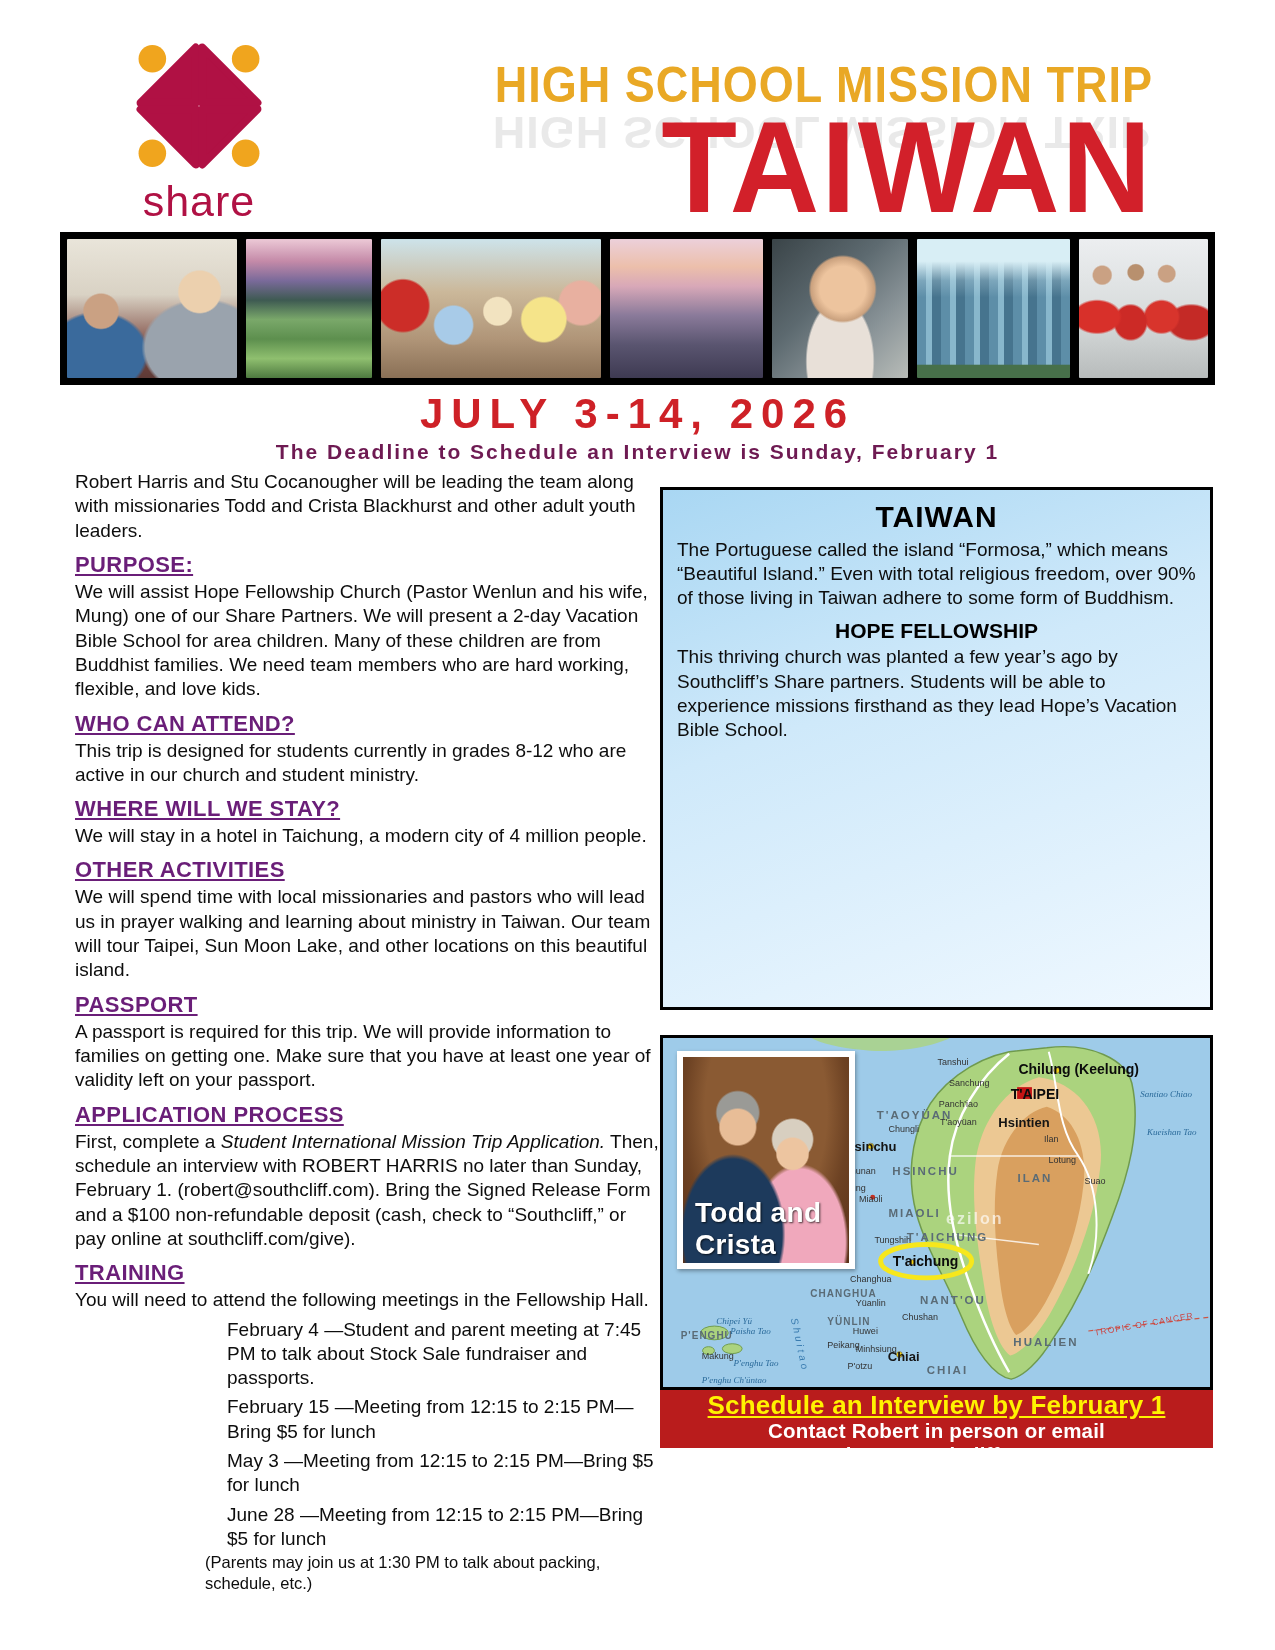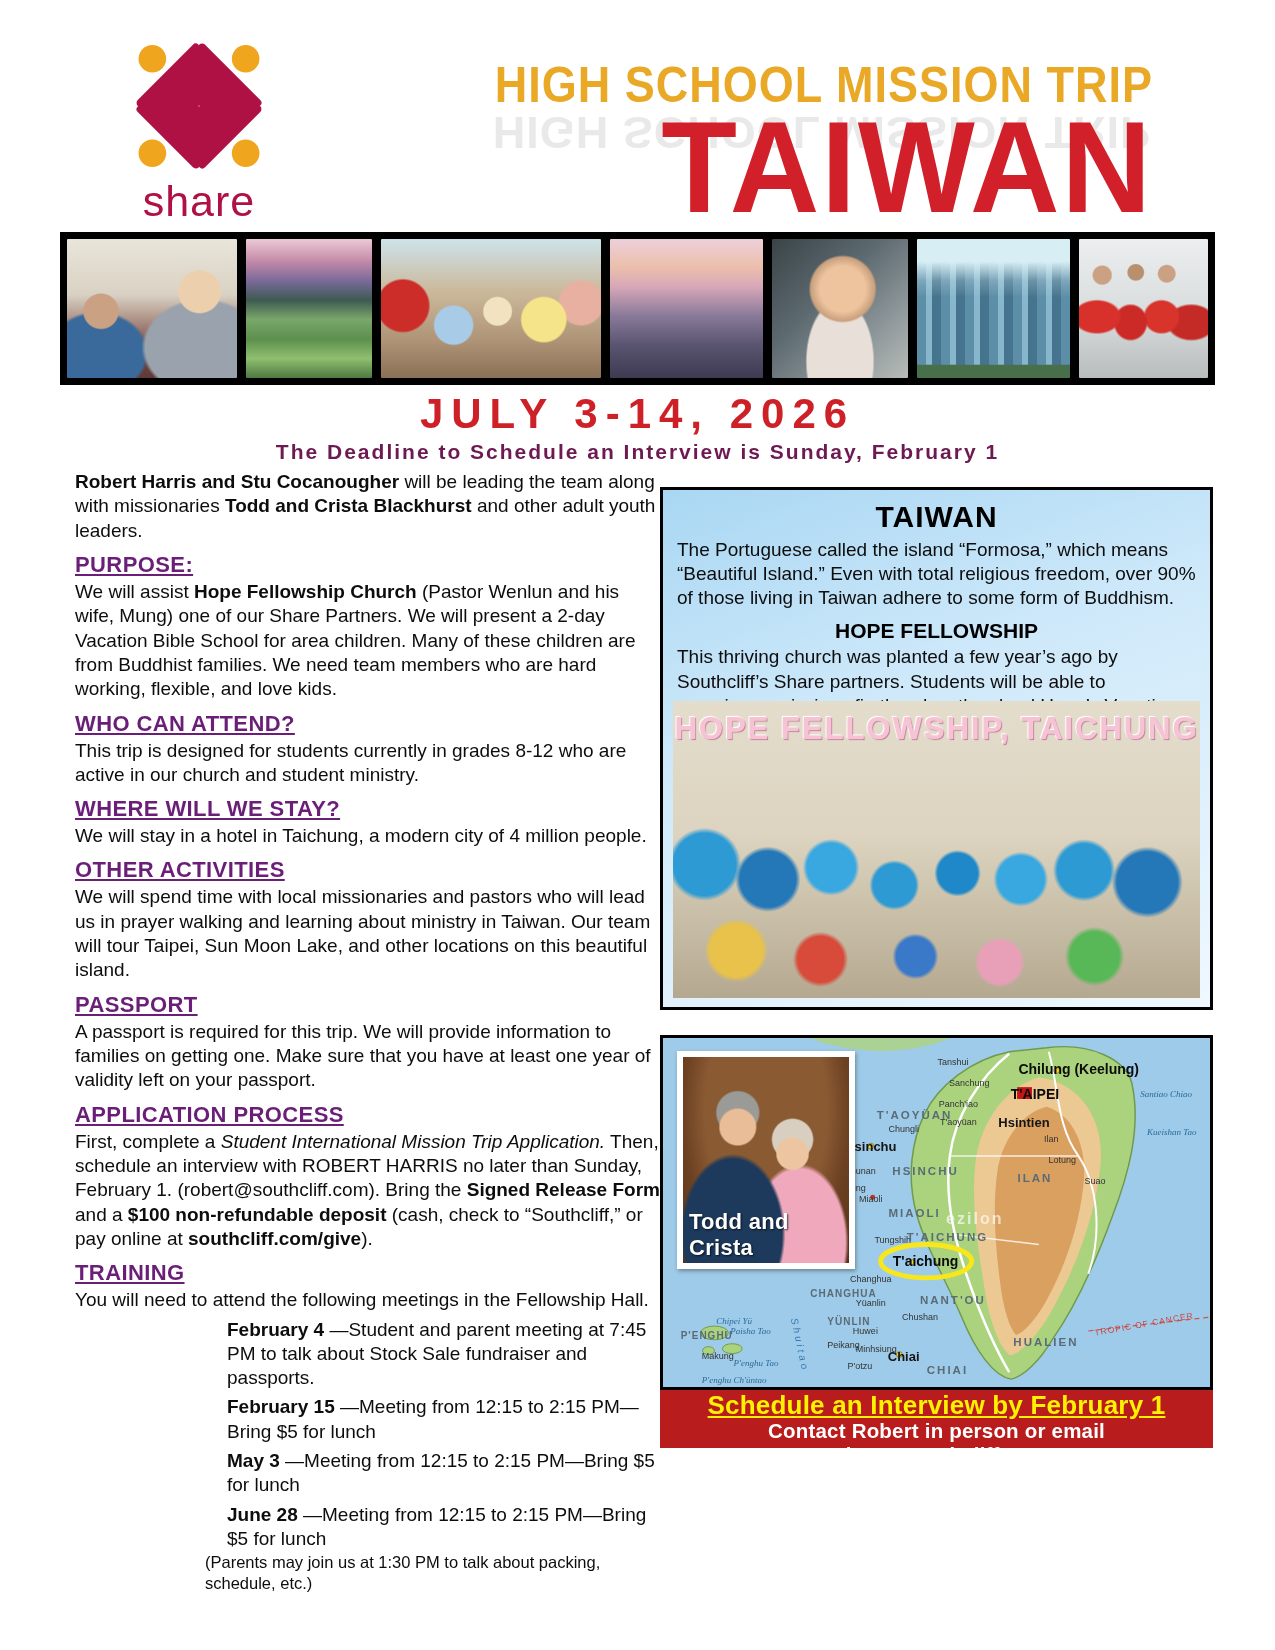--- a/index.html
+++ b/index.html
@@ -54,21 +54,21 @@
 
   
   .date-title{position:absolute;top:390px;left:0;width:100%;text-align:center;color:#CE2127;font-size:42px;font-weight:800;letter-spacing:8px;}
   .deadline{position:absolute;top:440px;left:0;width:100%;text-align:center;color:#6E1A52;font-size:21px;font-weight:700;letter-spacing:2px;}
 
   
   .left-col{position:absolute;left:75px;top:470px;width:585px;}
   .section h2{color:#6A1E78;font-size:22px;margin:9px 0 2px;text-decoration:underline;letter-spacing:.4px;font-weight:800;}
   .section:first-child h2{margin-top:0;}
   .section p{font-size:19px;margin:0;line-height:1.28;color:#0d0d0d;}
-  .b{font-weight:bold;}
+  .b{font-weight:normal;}
   .i{font-style:italic;}
   .meeting{margin:5px 0 0 152px !important;}
   .note{margin:1px 0 0 130px !important;font-size:16.5px !important;}
 
   
   .info-box{position:absolute;left:660px;top:487px;width:553px;height:523px;border:3px solid #000;box-sizing:border-box;background:linear-gradient(160deg,#A9D7F3 0%,#CFE9FA 40%,#EFF8FF 100%);}
   .ib-text{padding:8px 14px 0 14px;}
   .ib-title{text-align:center;font-size:30px;font-weight:800;margin:2px 0 4px;color:#000;letter-spacing:1px;}
   .ib-para{font-size:19px;line-height:1.27;color:#0d0d0d;margin:0;}
   .ib-sub{text-align:center;font-weight:800;font-size:21px;margin:9px 0 2px;color:#000;}
@@ -108,21 +108,21 @@
 
   .todd{position:absolute;left:14px;top:13px;width:178px;height:218px;background:#fff;padding:6px;box-sizing:border-box;z-index:5;box-shadow:1px 2px 4px rgba(0,0,0,.35);}
   .todd-inner{position:relative;width:100%;height:100%;background:
     radial-gradient(circle at 33% 34%, #e8bd97 0 10%, transparent 11%),
     radial-gradient(circle at 33% 27%, #9a9a96 0 11%, transparent 12%),
     radial-gradient(circle at 66% 47%, #edc5a0 0 10%, transparent 11%),
     radial-gradient(circle at 66% 40%, #d8cfc0 0 12%, transparent 13%),
     radial-gradient(ellipse at 30% 86%, #1d3a5c 0 30%, transparent 32%),
     radial-gradient(ellipse at 70% 90%, #f0a8bc 0 28%, transparent 30%),
     radial-gradient(ellipse at 50% 26%, #8a5a33 0 52%, #6d4223 70%, #5a3118 100%);}
-  .todd-caption{position:absolute;left:6px;bottom:2px;color:#fff;font-size:22px;font-weight:800;text-shadow:1px 1px 2px rgba(0,0,0,.7);letter-spacing:.3px;margin-top:7px;}
+  .todd-caption{position:absolute;left:12px;bottom:2px;color:#fff;font-size:28px;font-weight:800;text-shadow:1px 1px 2px rgba(0,0,0,.7);letter-spacing:.3px;margin-top:7px;}
 
   
   .cta{position:absolute;left:660px;top:1390px;width:553px;height:58px;background:#b91c1c;text-align:center;box-sizing:border-box;padding-top:2px;}
   .cta1{color:#FFF200;font-size:26px;font-weight:800;text-decoration:underline;line-height:1.05;letter-spacing:.2px;}
   .cta2{color:#fff;font-size:20.5px;font-weight:700;line-height:1.15;letter-spacing:.2px;}
 </style>
 </head>
 <body>
 
 <div class="page">
@@ -198,23 +198,20 @@
         <p class="note">(Parents may join us at 1:30 PM to talk about packing, schedule, etc.)</p>
       </div>
     </div>
 
   <div class="info-box">
     <div class="ib-text">
       <div class="ib-title">TAIWAN</div>
       <p class="ib-para">The Portuguese called the island “Formosa,” which means “Beautiful Island.”  Even with total religious freedom, over 90% of those living in Taiwan adhere to some form of Buddhism.</p>
       <div class="ib-sub">HOPE FELLOWSHIP</div>
       <p class="ib-para">This thriving church was planted a few year’s ago by Southcliff’s Share partners.  Students will be able to experience missions firsthand as they lead Hope’s Vacation Bible School.</p>
-    </div>
-    <div class="ib-photo">
-      <div class="ib-overlay">HOPE FELLOWSHIP, TAICHUNG</div>
     </div>
   </div>
 
   <div class="map-box">
     <div class="map-area">
       <svg viewBox="0 0 553 355" preserveAspectRatio="none" aria-hidden="true">
         <rect x="0" y="0" width="553" height="355" fill="#9ECBE9"></rect>
 
         <path d="M150,0 L290,0 C270,10 230,16 200,12 C180,10 160,6 150,0 Z" fill="#ABD37E" opacity=".8"></path>
 

